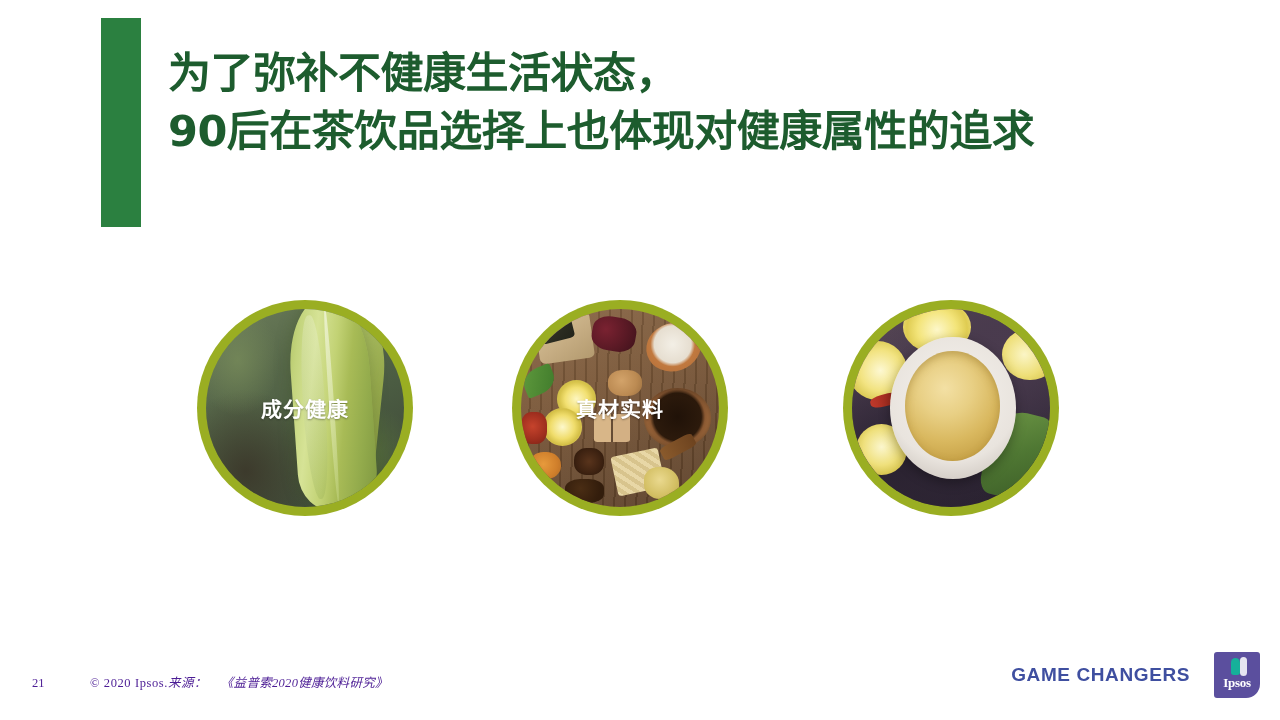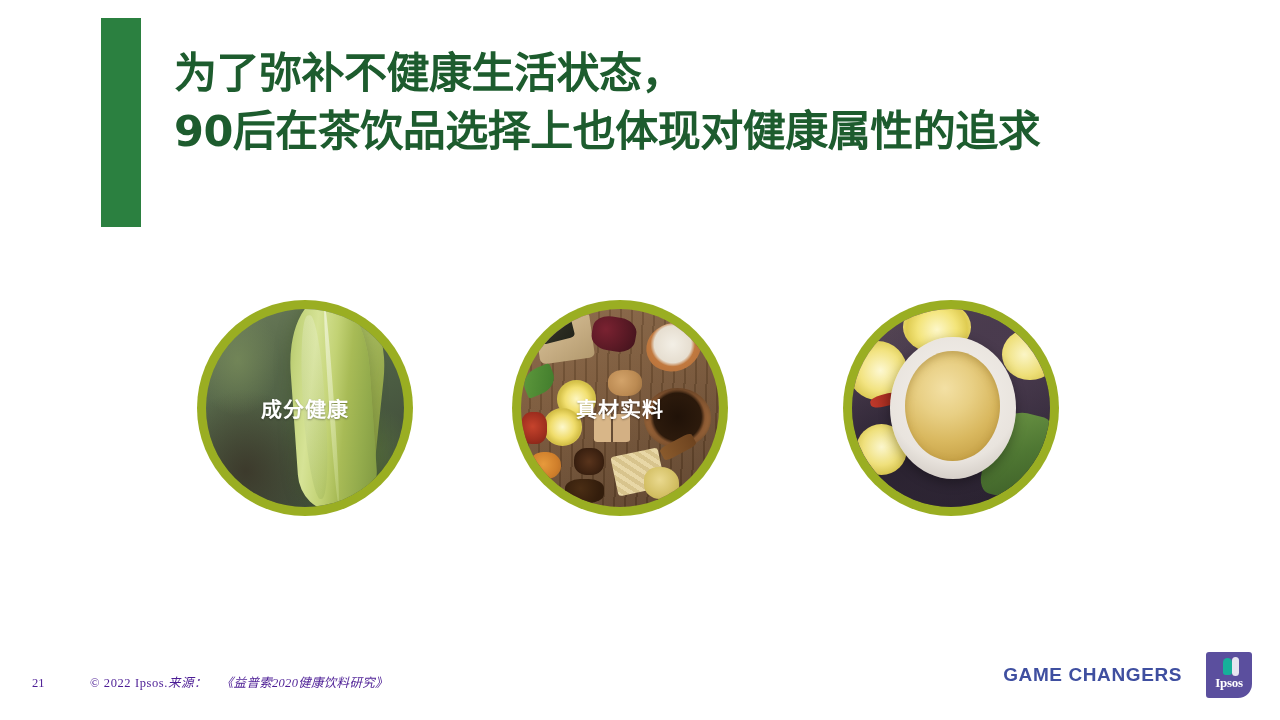--- a/index.html
+++ b/index.html
@@ -27,21 +27,21 @@
     position: absolute;
     left: 101px;
     top: 18px;
     width: 40px;
     height: 209px;
     background: #2b8040;
   }
 
   .title-block {
     position: absolute;
-    left: 174px;
+    left: 168px;
     top: 44px;
     width: 1020px;
   }
   .title-line {
     color: #1d5c2e;
     font-family: "DejaVu Sans", "Liberation Sans", sans-serif;
     font-weight: 700;
     font-size: 43px;
     line-height: 58px;
     letter-spacing: -0.5px;
@@ -372,21 +372,21 @@
     letter-spacing: 0.4px;
   }
   .footer-source-title {
     font-style: italic;
     margin-left: 14px;
     letter-spacing: 0.3px;
   }
 
   .footer-brand {
     position: absolute;
-    right: 28px;
+    right: 20px;
     top: 652px;
     display: flex;
     align-items: center;
     gap: 24px;
   }
   .game-changers {
     color: #3f4fa0;
     font-family: "Liberation Sans", "DejaVu Sans", sans-serif;
     font-weight: 700;
     font-size: 19px;
@@ -495,21 +495,21 @@
           <div class="lt-cup-outer"></div>
           <div class="lt-cup-liquid"></div>
         </div>
       </div>
     </div>
 
   </div>
 
   <div class="footer-left">
     <span class="footer-page">21</span>
-    <span class="footer-copy">© 2022 Ipsos.</span>
+    <span class="footer-copy">© 2020 Ipsos.</span>
     <span class="footer-source-label">来源：</span>
     <span class="footer-source-title">《益普索2020健康饮料研究》</span>
   </div>
 
   <div class="footer-brand">
     <span class="game-changers">GAME CHANGERS</span>
     <span class="ipsos-logo">
       <span class="ipsos-mark-a"></span>
       <span class="ipsos-mark-b"></span>
       <span class="ipsos-wordmark">Ipsos</span>

